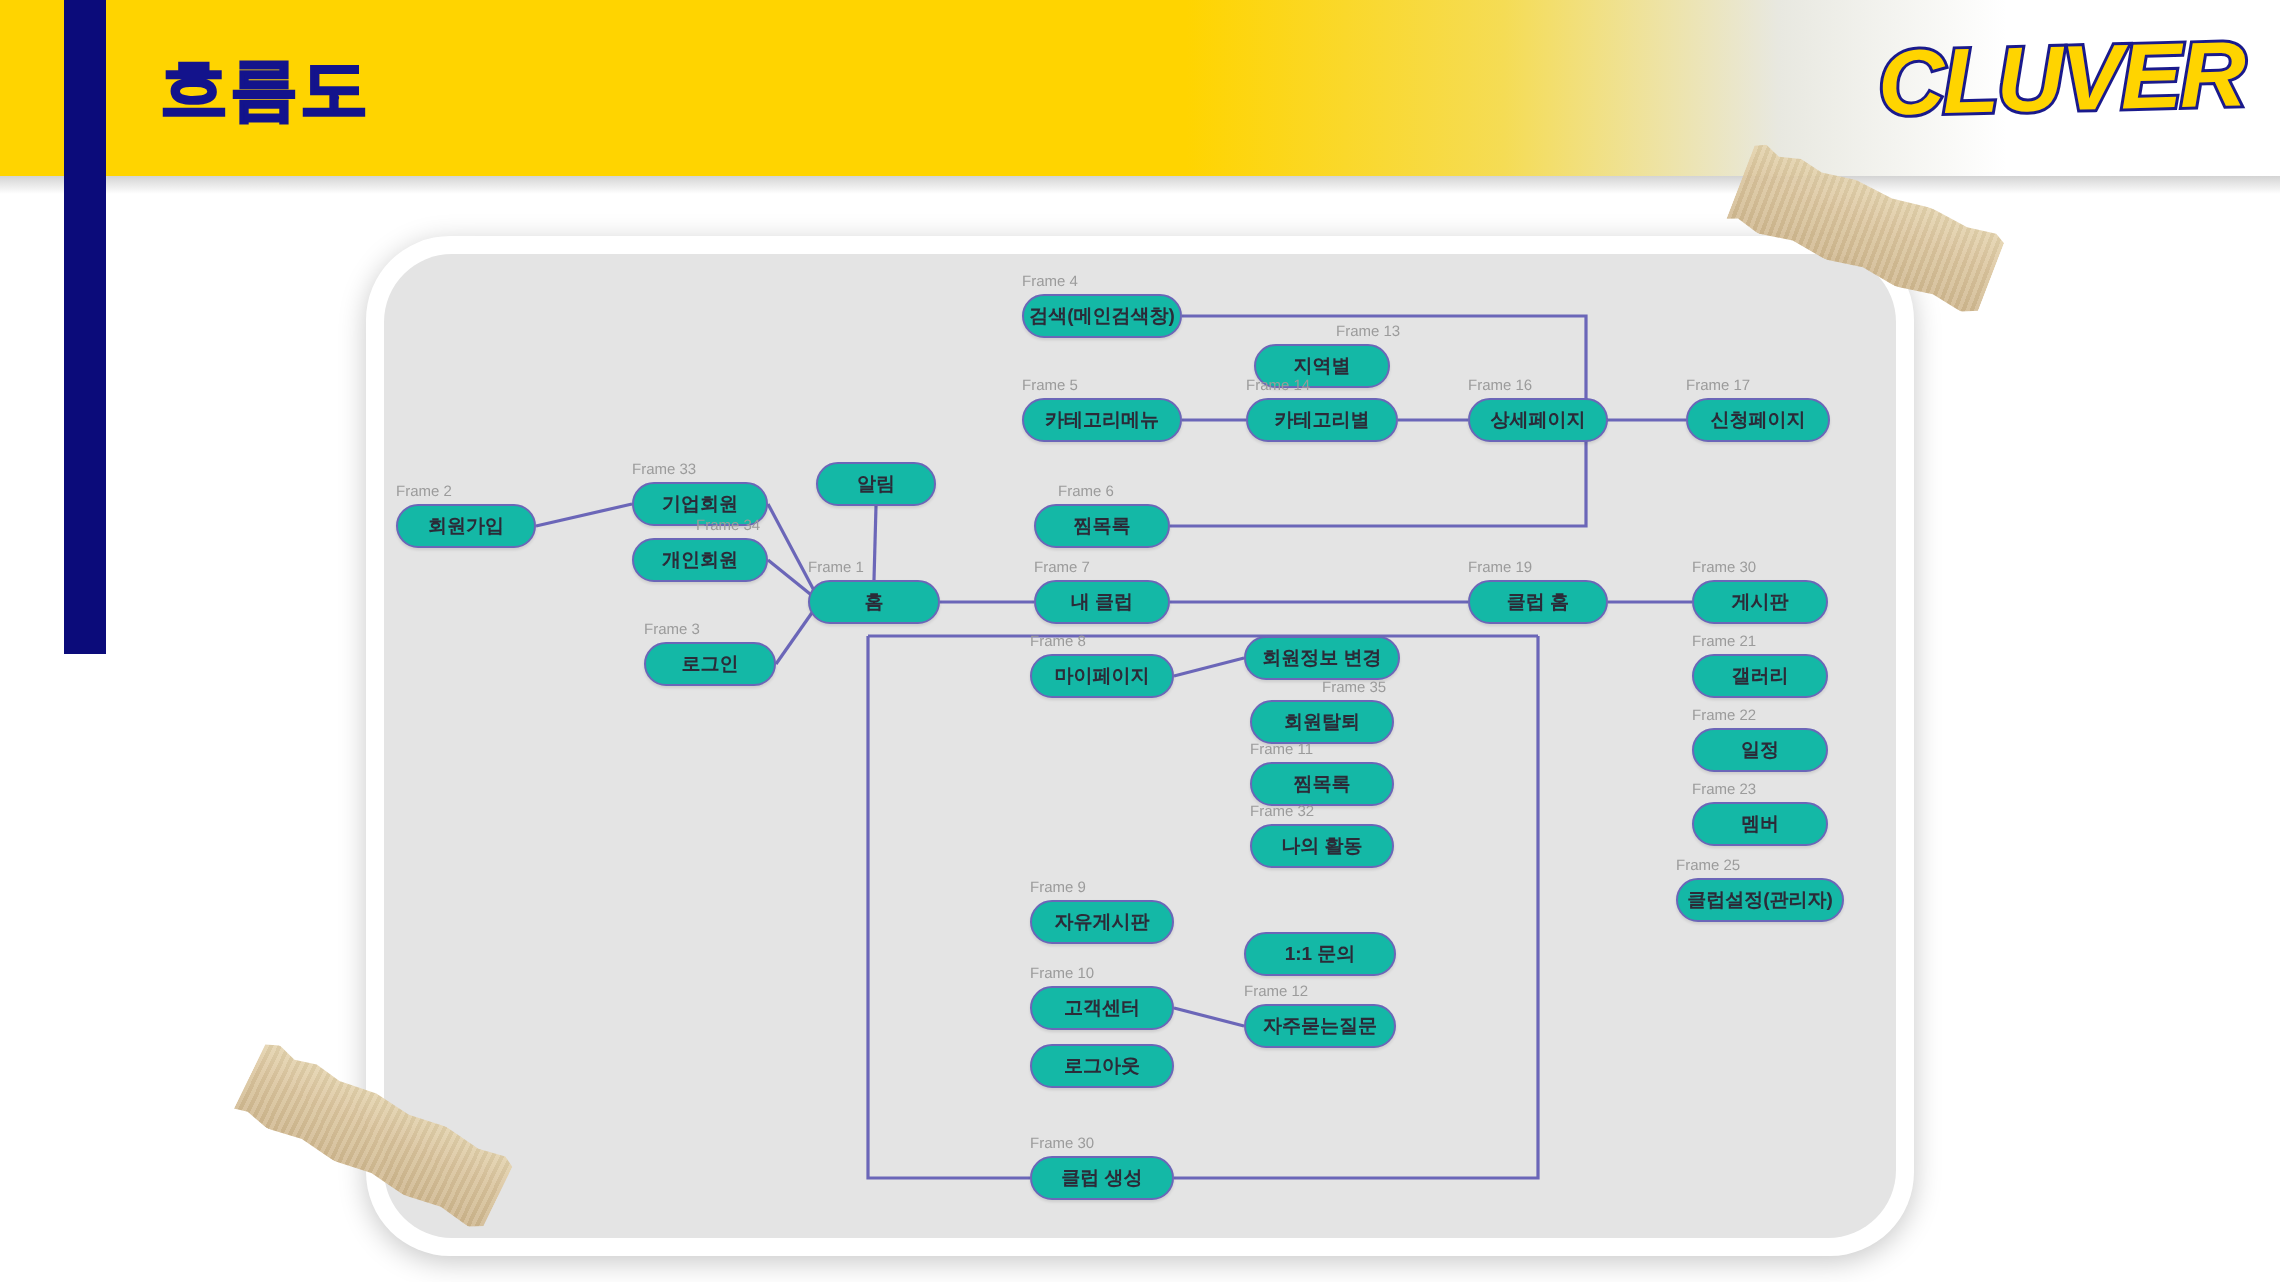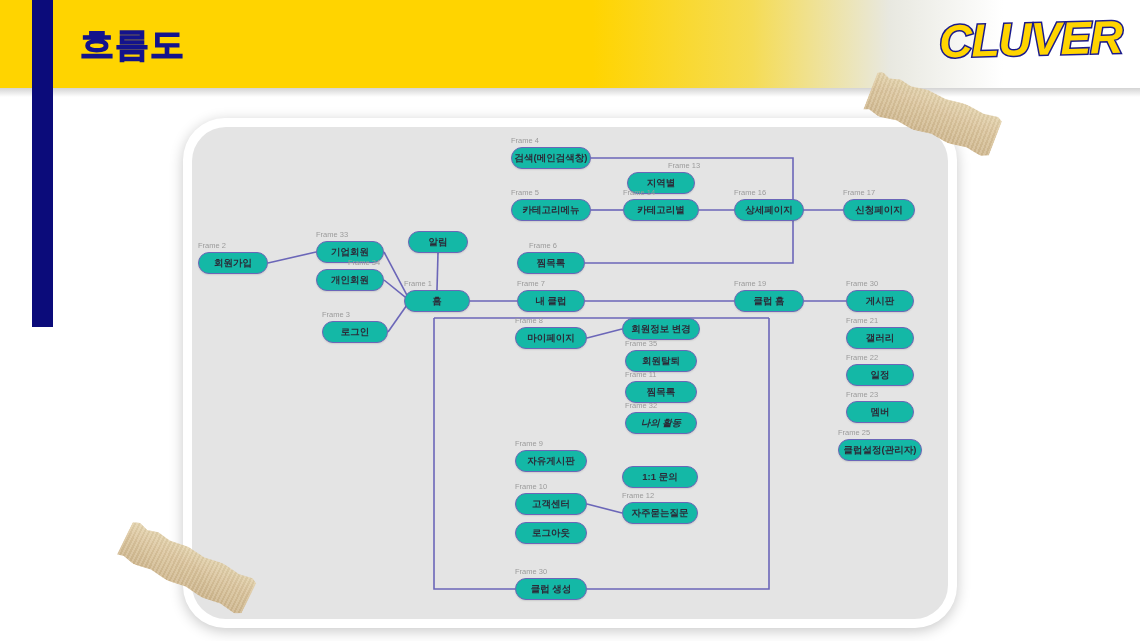--- a/index.html
+++ b/index.html
@@ -163,26 +163,26 @@
     <div class="node" style="left: 846px; top: 327px; width: 68px; text-align: right;">갤러리</div>
     <div class="frame-label" style="left: 846px; top: 353px;">Frame 22</div>
     <div class="node" style="left: 846px; top: 364px; width: 68px;">일정</div>
     <div class="frame-label" style="left: 846px; top: 390px;">Frame 23</div>
     <div class="node" style="left: 846px; top: 401px; width: 68px;">멤버</div>
     <div class="frame-label" style="left: 838px; top: 428px;">Frame 25</div>
     <div class="node" style="left: 838px; top: 439px; width: 84px;">클럽설정(관리자)</div>
     <div class="frame-label" style="left: 515px; top: 316px;">Frame 8</div>
     <div class="node" style="left: 515px; top: 327px; width: 72px;">마이페이지</div>
     <div class="node" style="left: 622px; top: 318px; width: 78px;">회원정보 변경</div>
-    <div class="frame-label" style="left: 625px; top: 339px;">Frame 35</div>
+    <div class="frame-label" style="left: 661px; top: 339px;">Frame 35</div>
     <div class="node" style="left: 625px; top: 350px; width: 72px;">회원탈퇴</div>
     <div class="frame-label" style="left: 625px; top: 370px;">Frame 11</div>
     <div class="node" style="left: 625px; top: 381px; width: 72px;">찜목록</div>
     <div class="frame-label" style="left: 625px; top: 401px;">Frame 32</div>
-    <div class="node" style="left: 625px; top: 412px; width: 72px; font-style: italic;">나의 활동</div>
+    <div class="node" style="left: 625px; top: 412px; width: 72px;">나의 활동</div>
     <div class="frame-label" style="left: 515px; top: 439px;">Frame 9</div>
     <div class="node" style="left: 515px; top: 450px; width: 72px;">자유게시판</div>
     <div class="node" style="left: 622px; top: 466px; width: 76px;">1:1 문의</div>
     <div class="frame-label" style="left: 515px; top: 482px;">Frame 10</div>
     <div class="node" style="left: 515px; top: 493px; width: 72px;">고객센터</div>
     <div class="frame-label" style="left: 622px; top: 491px;">Frame 12</div>
     <div class="node" style="left: 622px; top: 502px; width: 76px;">자주묻는질문</div>
     <div class="node" style="left: 515px; top: 522px; width: 72px;">로그아웃</div>
     <div class="frame-label" style="left: 515px; top: 567px;">Frame 30</div>
     <div class="node" style="left: 515px; top: 578px; width: 72px;">클럽 생성</div>

